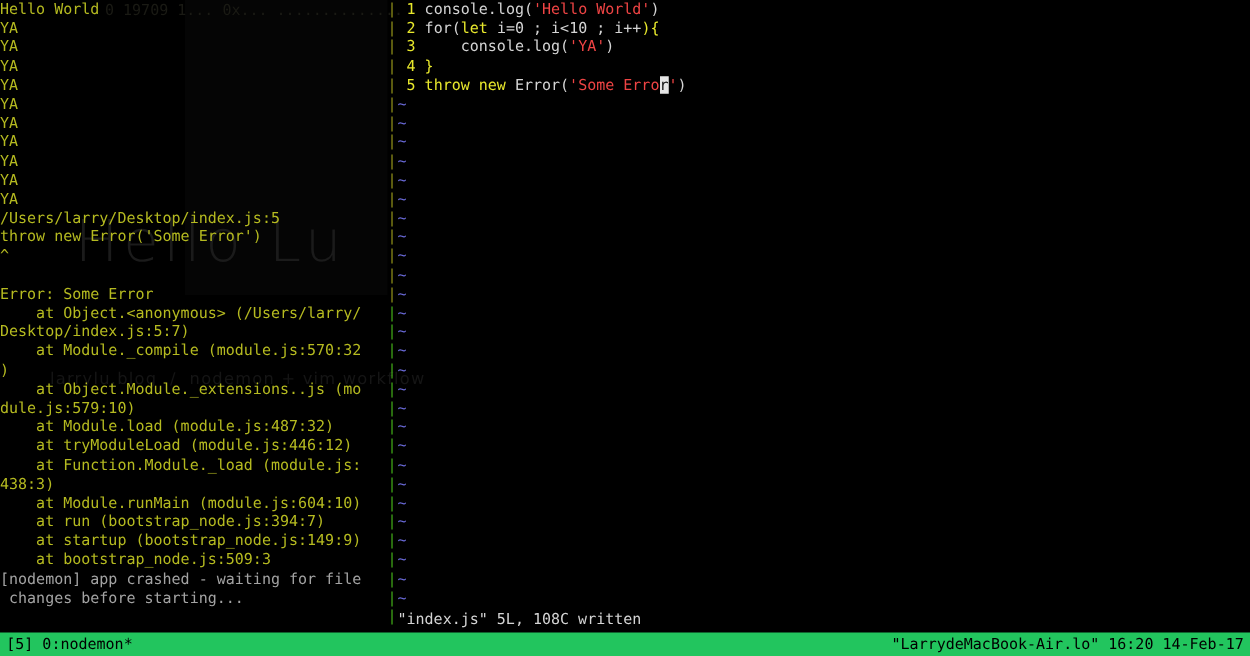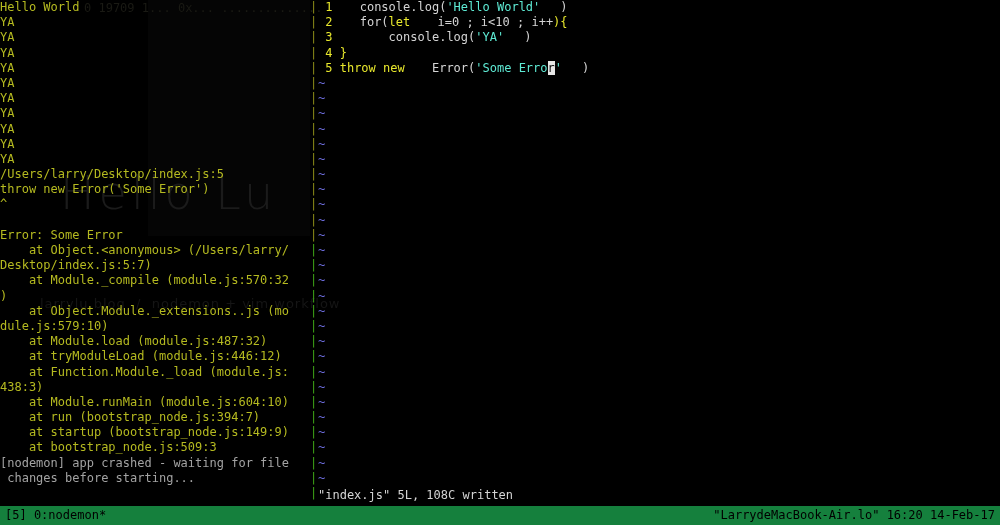--- a/index.html
+++ b/index.html
@@ -82,23 +82,23 @@
   }
   #pane-left  { left: 0;     width: 310px; }
   #pane-divider { left: 310px; width: 8px;  }
   #pane-right { left: 318px; width: 682px; }
 
   .row { height: 15.2px; white-space: pre; }
 
   
   .c-yellow   { color: #b5ba20; }          
   .c-red      { color: #a3a3a3; }          
-  .c-white    { color: #d4d4d4; margin-left: 20px; }
+  .c-white    { color: #d4d4d4; }
   .c-brightyellow { color: #e8e82c; }      
-  .c-violet   { color: #5eead4; }          
+  .c-violet   { color: #ef4444; }          
   .c-tilde    { color: #6a6ad8; }          
   .c-divider  { color: #8a8a18; }
   .c-divider-green { color: #3ea317; }
 
   .cursor {
     background: #e6e6e6;
     color: #101010;
   }
 
   
@@ -111,21 +111,21 @@
     z-index: 2;
   }
 
   
   #status-bar {
     position: absolute;
     left: 0;
     bottom: 0;
     width: 1000px;
     height: 19px;
-    background: #15803d;
+    background: #22c55e;
     color: #000000;
     display: flex;
     align-items: center;
     justify-content: space-between;
     z-index: 5;
   }
   #status-left  { padding-left: 5px;  white-space: pre; }
   #status-right { padding-right: 5px; white-space: pre; }
 </style>
 </head>

